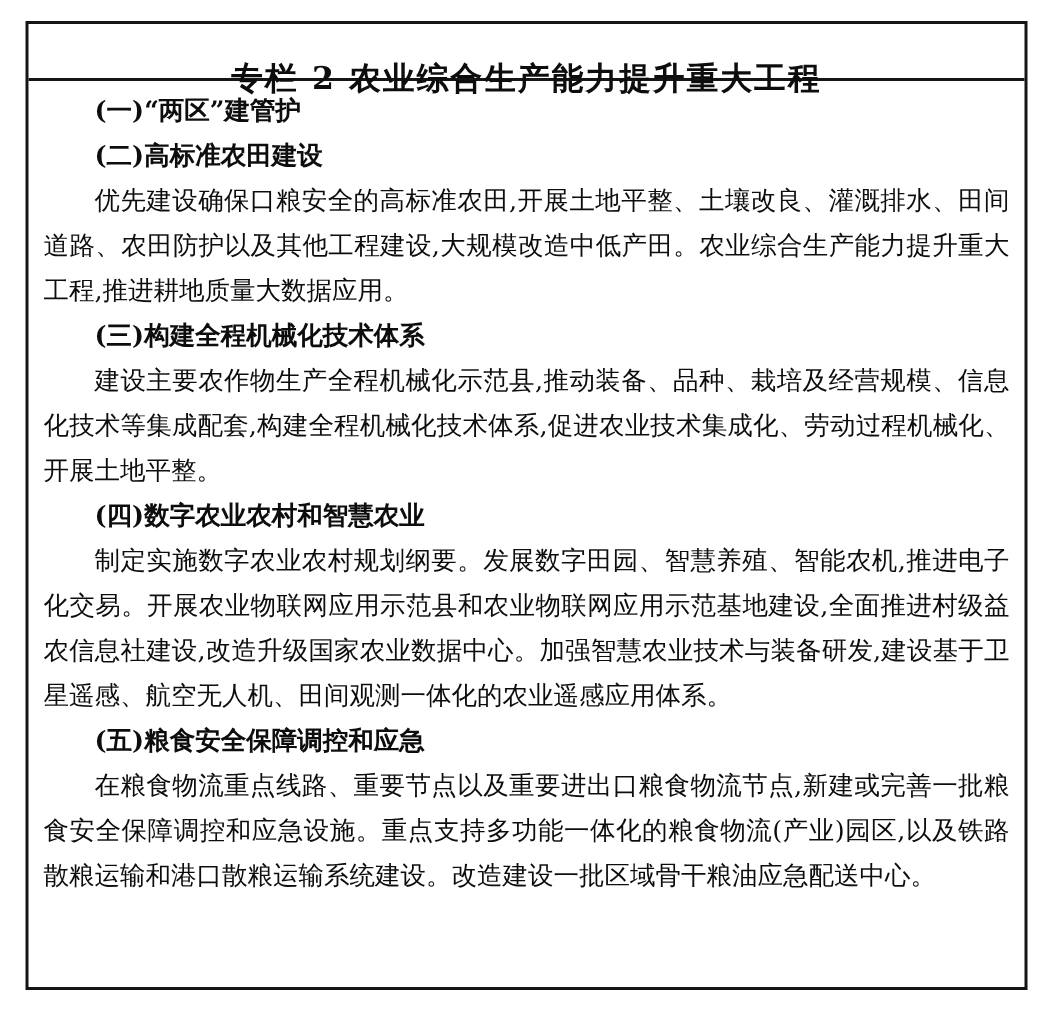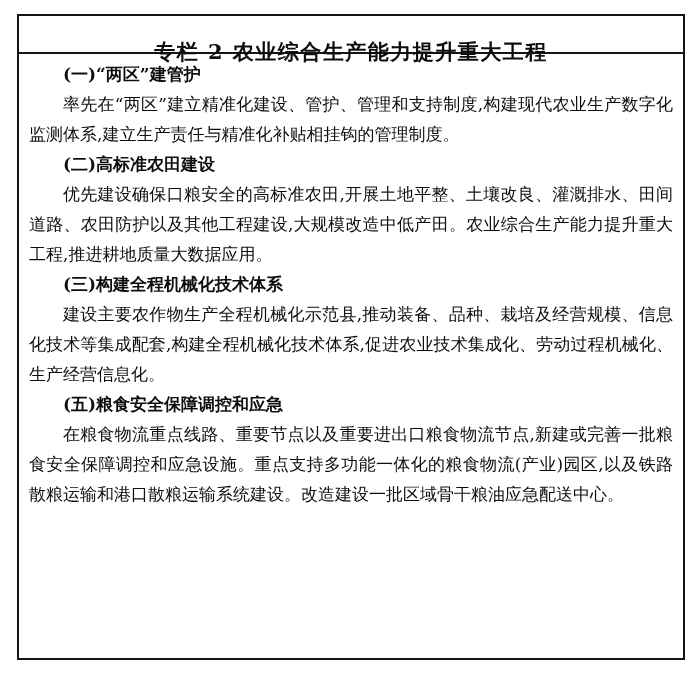--- a/index.html
+++ b/index.html
@@ -64,33 +64,36 @@
 <body>
 
 <div class="panel">
   <div class="panel-header">
     <div class="panel-title">专栏 2 农业综合生产能力提升重大工程</div>
   </div>
   <div class="panel-body">
 
     <div class="section">
       <p class="section-heading">(一)“两区”建管护</p>
-      <p class="section-para">率先在“两区”建立精准化建设、管护、管理和支持制度,构建现代农业生产数字化监测体系,建立生产责任与精准化补贴相挂钩的管理制度。</p>
     </div>
 
     <div class="section">
       <p class="section-heading">(二)高标准农田建设</p>
       <p class="section-para">优先建设确保口粮安全的高标准农田,开展土地平整、土壤改良、灌溉排水、田间道路、农田防护以及其他工程建设,大规模改造中低产田。农业综合生产能力提升重大工程,推进耕地质量大数据应用。</p>
     </div>
 
     <div class="section">
       <p class="section-heading">(三)构建全程机械化技术体系</p>
-      <p class="section-para">建设主要农作物生产全程机械化示范县,推动装备、品种、栽培及经营规模、信息化技术等集成配套,构建全程机械化技术体系,促进农业技术集成化、劳动过程机械化、生产经营信息化。</p>
+      <p class="section-para">建设主要农作物生产全程机械化示范县,推动装备、品种、栽培及经营规模、信息化技术等集成配套,构建全程机械化技术体系,促进农业技术集成化、劳动过程机械化、开展土地平整。</p>
     </div>
 
+    <div class="section">
+      <p class="section-heading">(四)数字农业农村和智慧农业</p>
+      <p class="section-para">制定实施数字农业农村规划纲要。发展数字田园、智慧养殖、智能农机,推进电子化交易。开展农业物联网应用示范县和农业物联网应用示范基地建设,全面推进村级益农信息社建设,改造升级国家农业数据中心。加强智慧农业技术与装备研发,建设基于卫星遥感、航空无人机、田间观测一体化的农业遥感应用体系。</p>
+    </div>
 
     <div class="section">
       <p class="section-heading">(五)粮食安全保障调控和应急</p>
       <p class="section-para">在粮食物流重点线路、重要节点以及重要进出口粮食物流节点,新建或完善一批粮食安全保障调控和应急设施。重点支持多功能一体化的粮食物流(产业)园区,以及铁路散粮运输和港口散粮运输系统建设。改造建设一批区域骨干粮油应急配送中心。</p>
     </div>
 
   </div>
 </div>
 
 </body></html>

